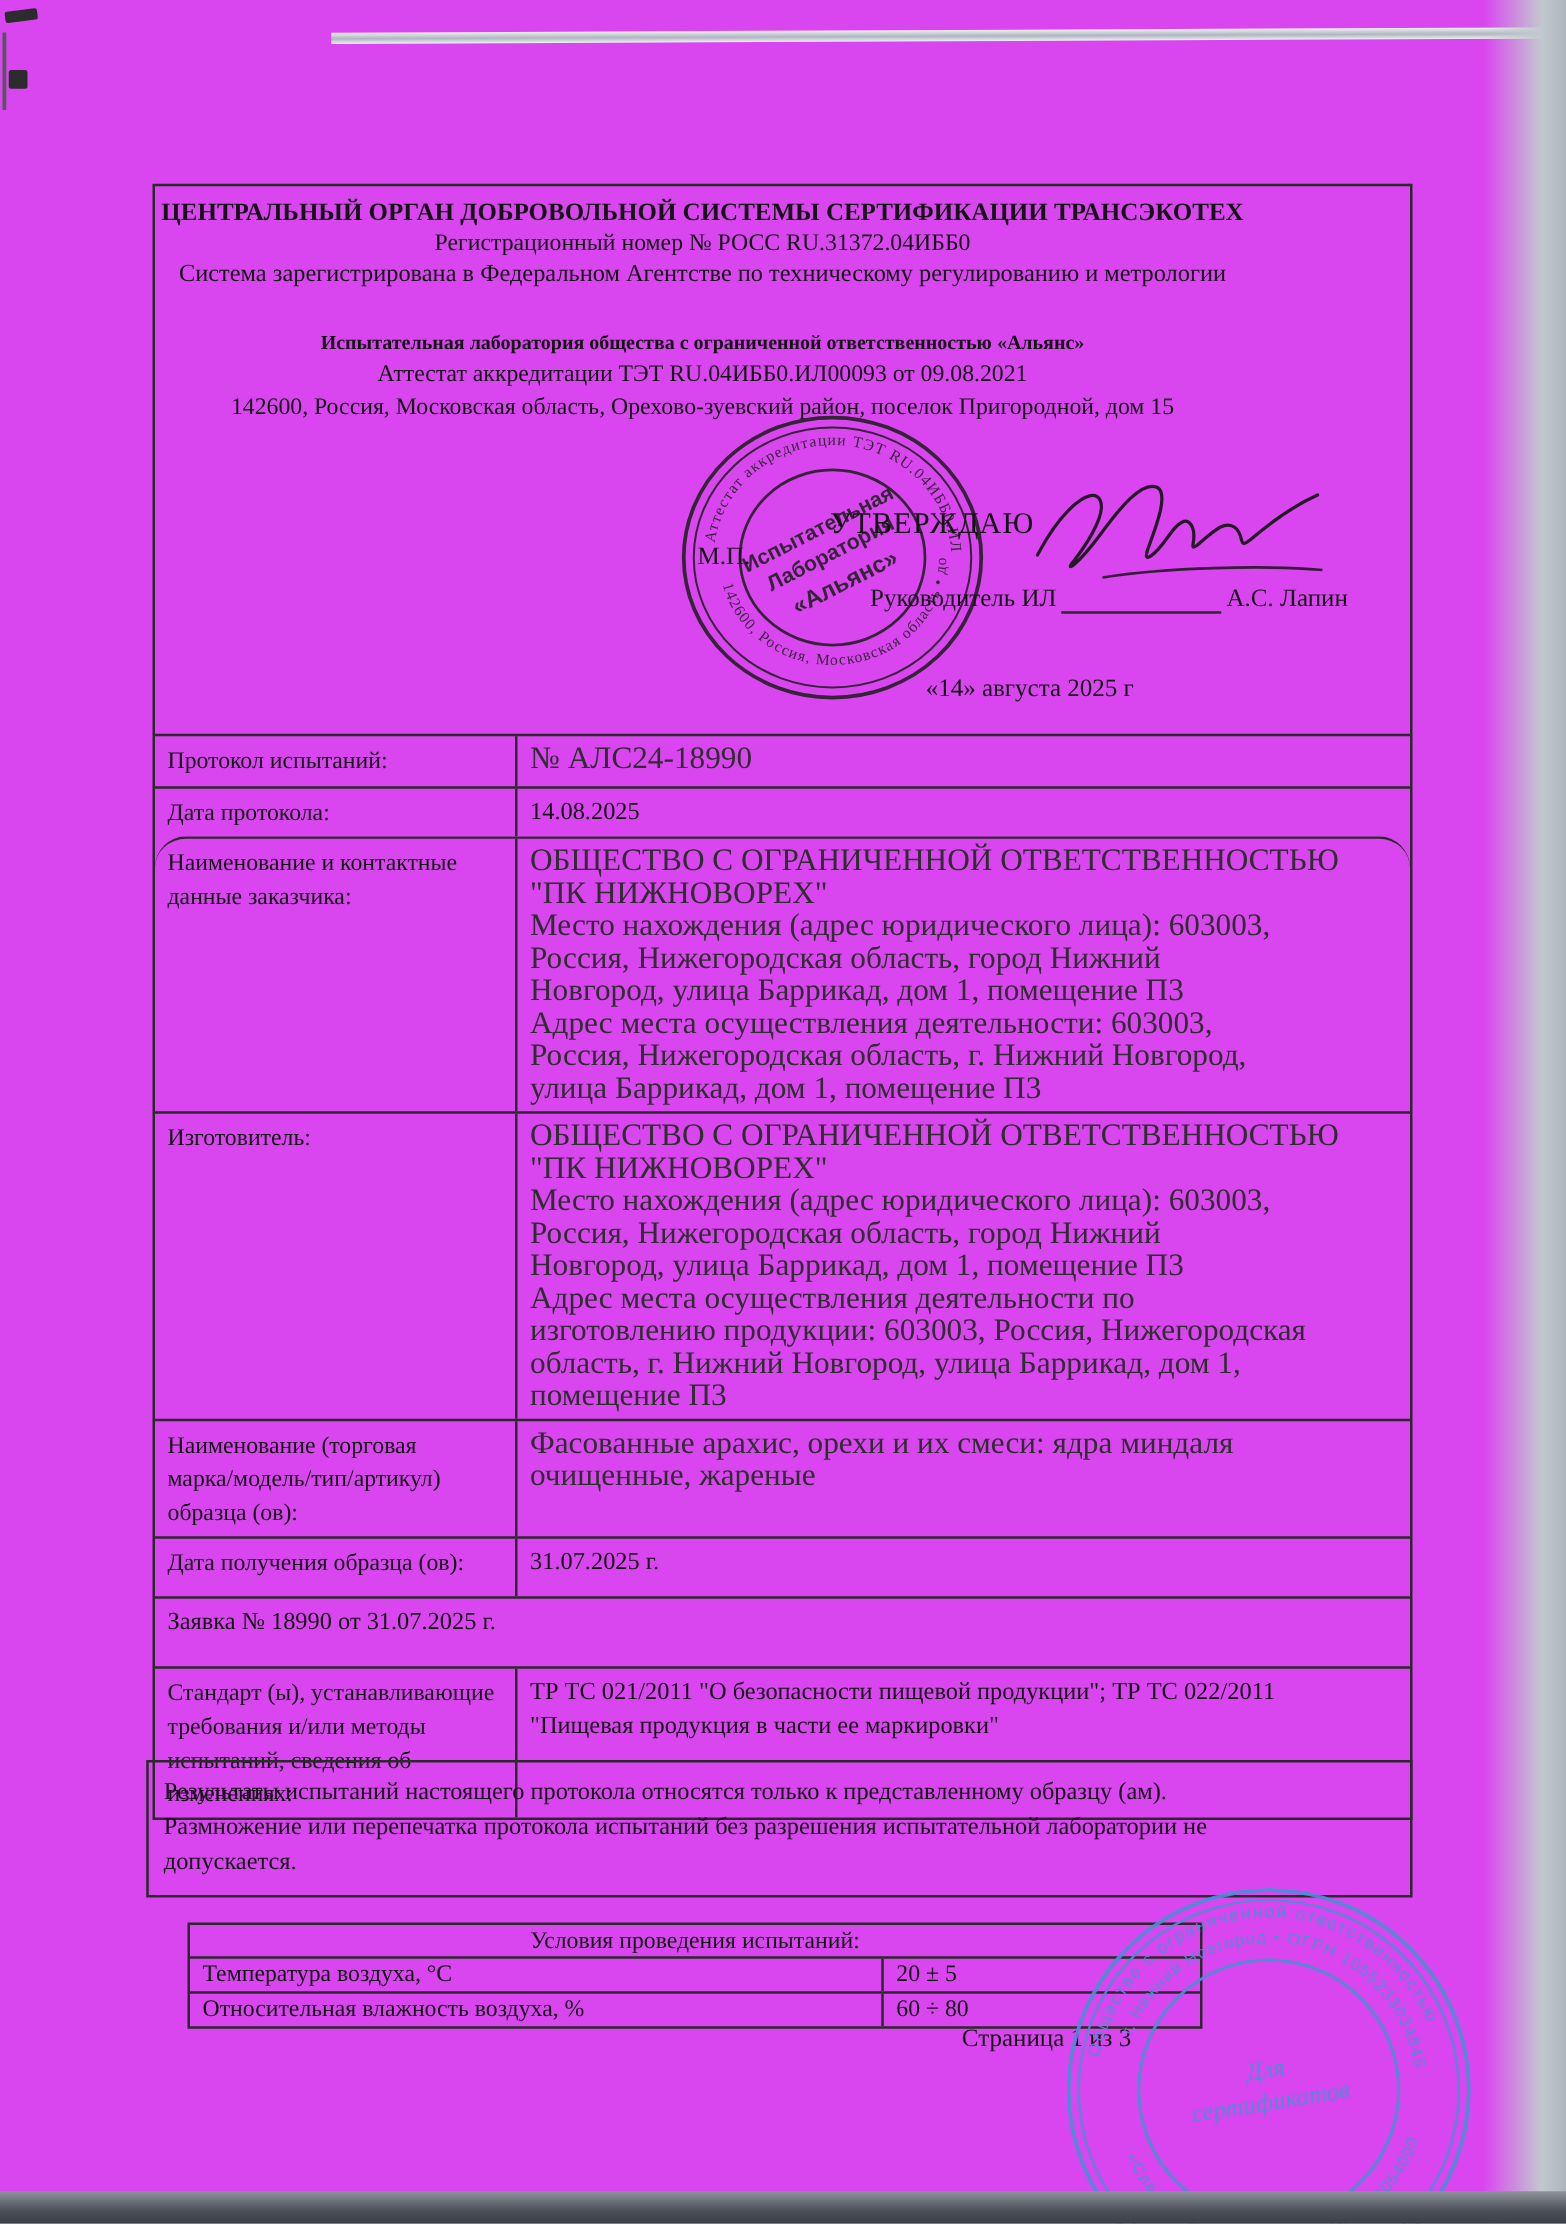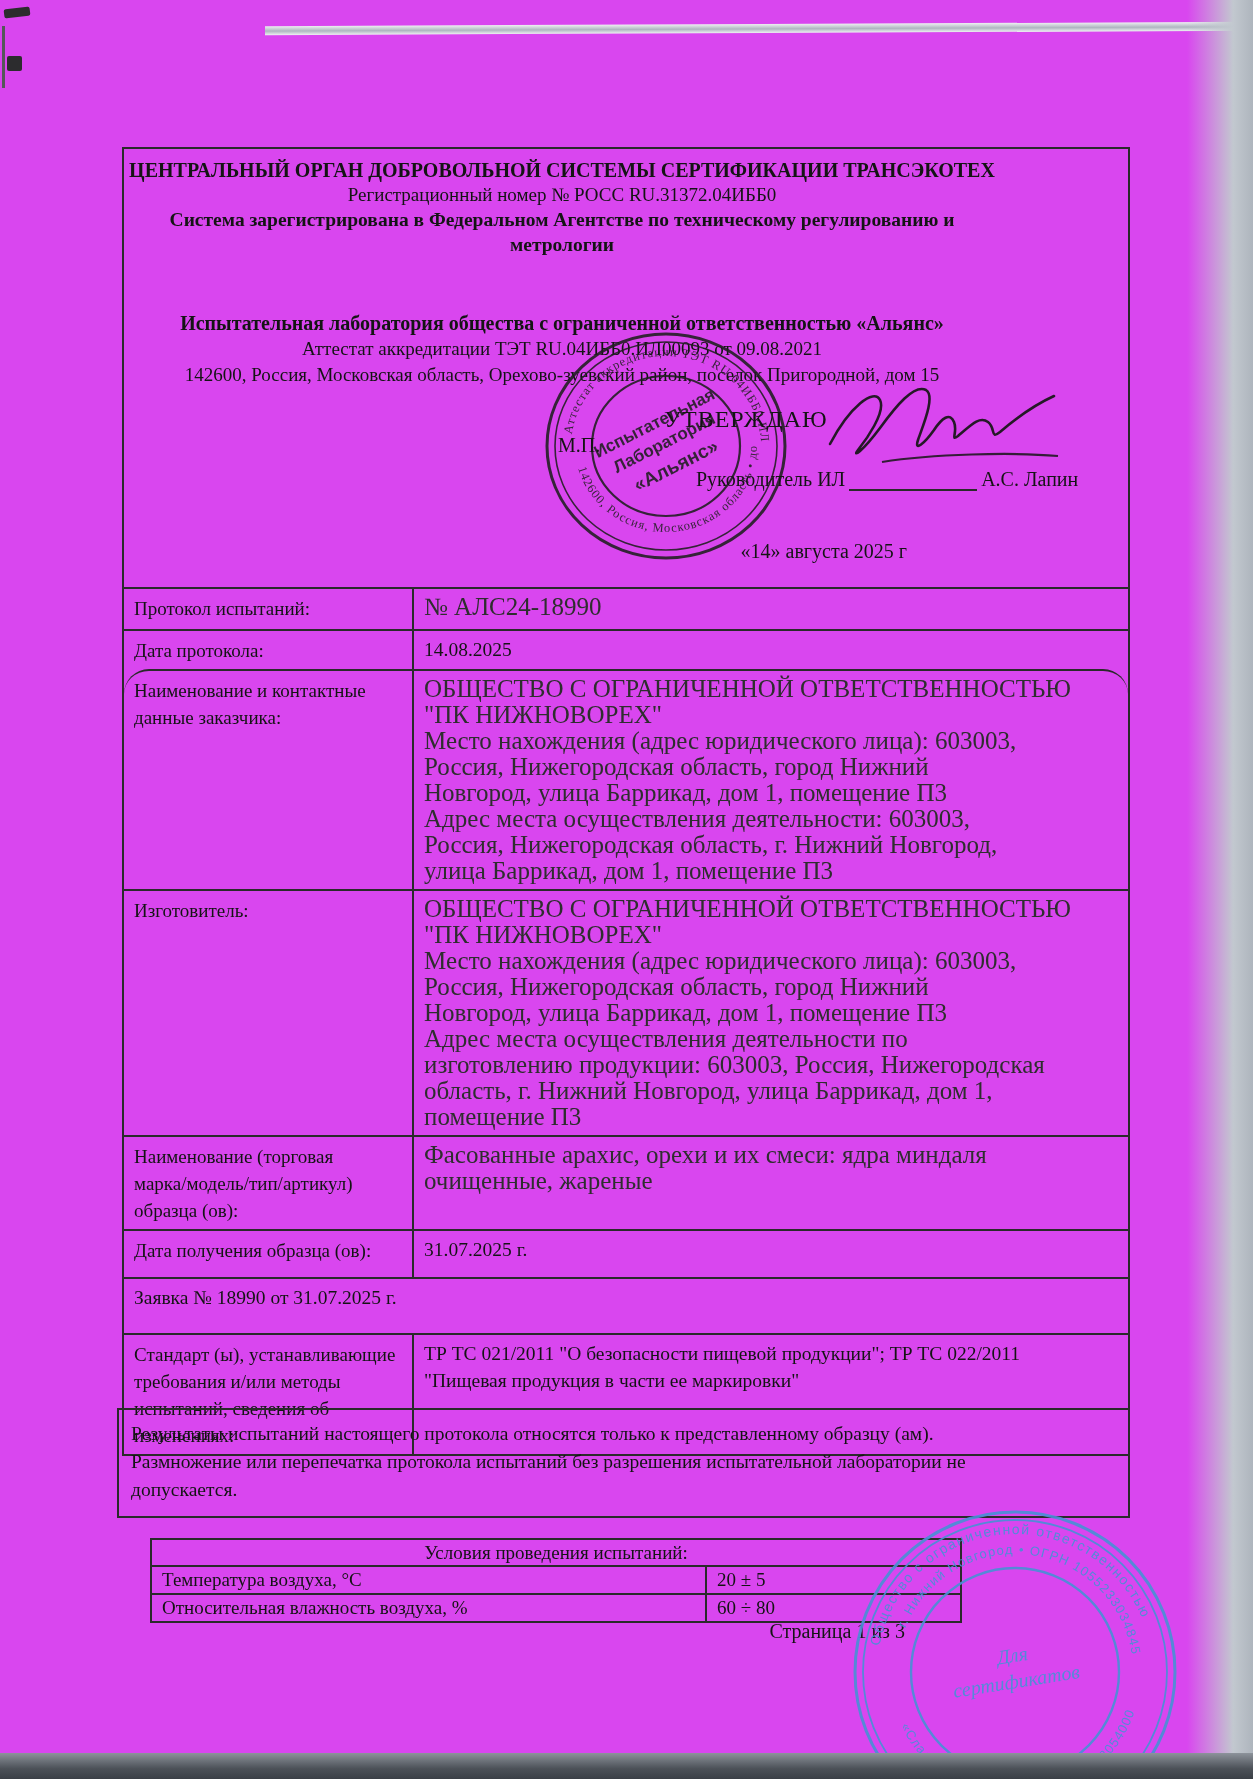--- a/index.html
+++ b/index.html
@@ -14,22 +14,22 @@
                background:linear-gradient(to bottom,#8d939b,#4c5158 60%,#3a3f46);}
   .mark-a{position:absolute;left:4px;top:8px;width:26px;height:9px;background:#2c2c2e;transform:rotate(-7deg);border-radius:2px;}
   .mark-b{position:absolute;left:7px;top:56px;width:15px;height:15px;background:#2c2c2e;border-radius:2px;}
   .mark-c{position:absolute;left:2px;top:26px;width:3px;height:62px;background:#55575a;}
 
   .outer-box{position:absolute;left:122px;top:147px;width:1004px;border:2px solid #2a2a2a;}
   .doc-header{position:relative;height:429px;overflow:visible;}
   .hline{text-align:center;padding-right:128px;white-space:pre-line;}
   .h1{font-weight:bold;font-size:20px;line-height:25px;margin-top:9px;}
   .h2{font-size:19px;line-height:24px;}
-  .h3{font-weight:bold;font-size:19.5px;line-height:25px;}
-  .lab1{font-weight:bold;font-size:20px;line-height:25px;margin-top:54px;text-align:center;}
+  .h3{font-weight:normal;font-size:19.5px;line-height:25px;}
+  .lab1{font-weight:bold;font-size:16px;line-height:25px;margin-top:30px;text-align:center;}
   .lab2{font-size:19px;line-height:26px;}
   .lab3{font-size:19px;line-height:26px;}
 
   .approve{position:absolute;left:540px;top:248px;font-size:24px;letter-spacing:1px;}
   .mp{position:absolute;left:434px;top:276px;font-size:20px;}
   .headline{position:absolute;left:572px;top:310px;font-size:20px;display:flex;align-items:flex-end;}
   .sig-line{display:inline-block;width:128px;border-bottom:2px solid #2a2a2a;height:20px;margin:0 4px;}
   .date-line{position:absolute;right:221px;top:382px;font-size:20px;}
 
   .stamp-black{position:absolute;left:411px;top:166px;opacity:0.88;}

